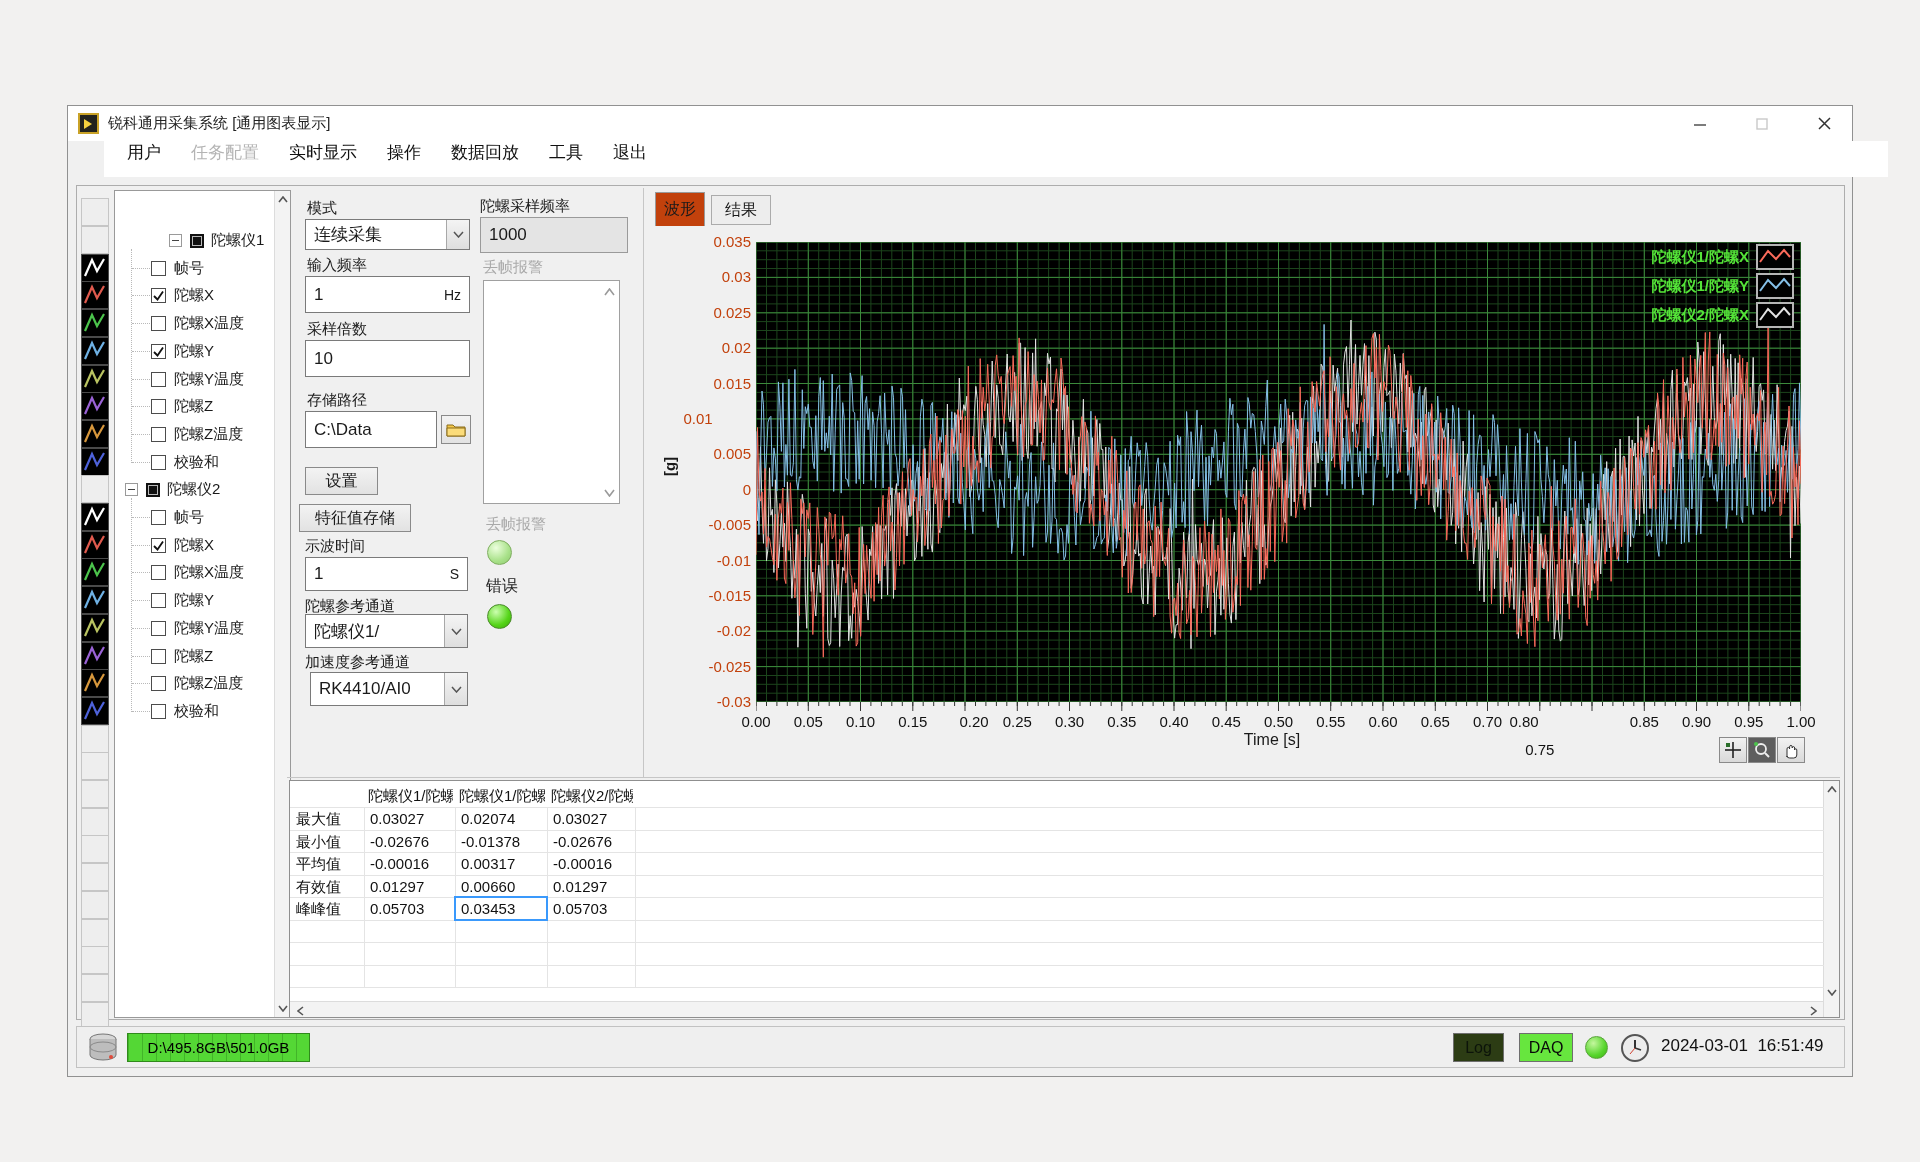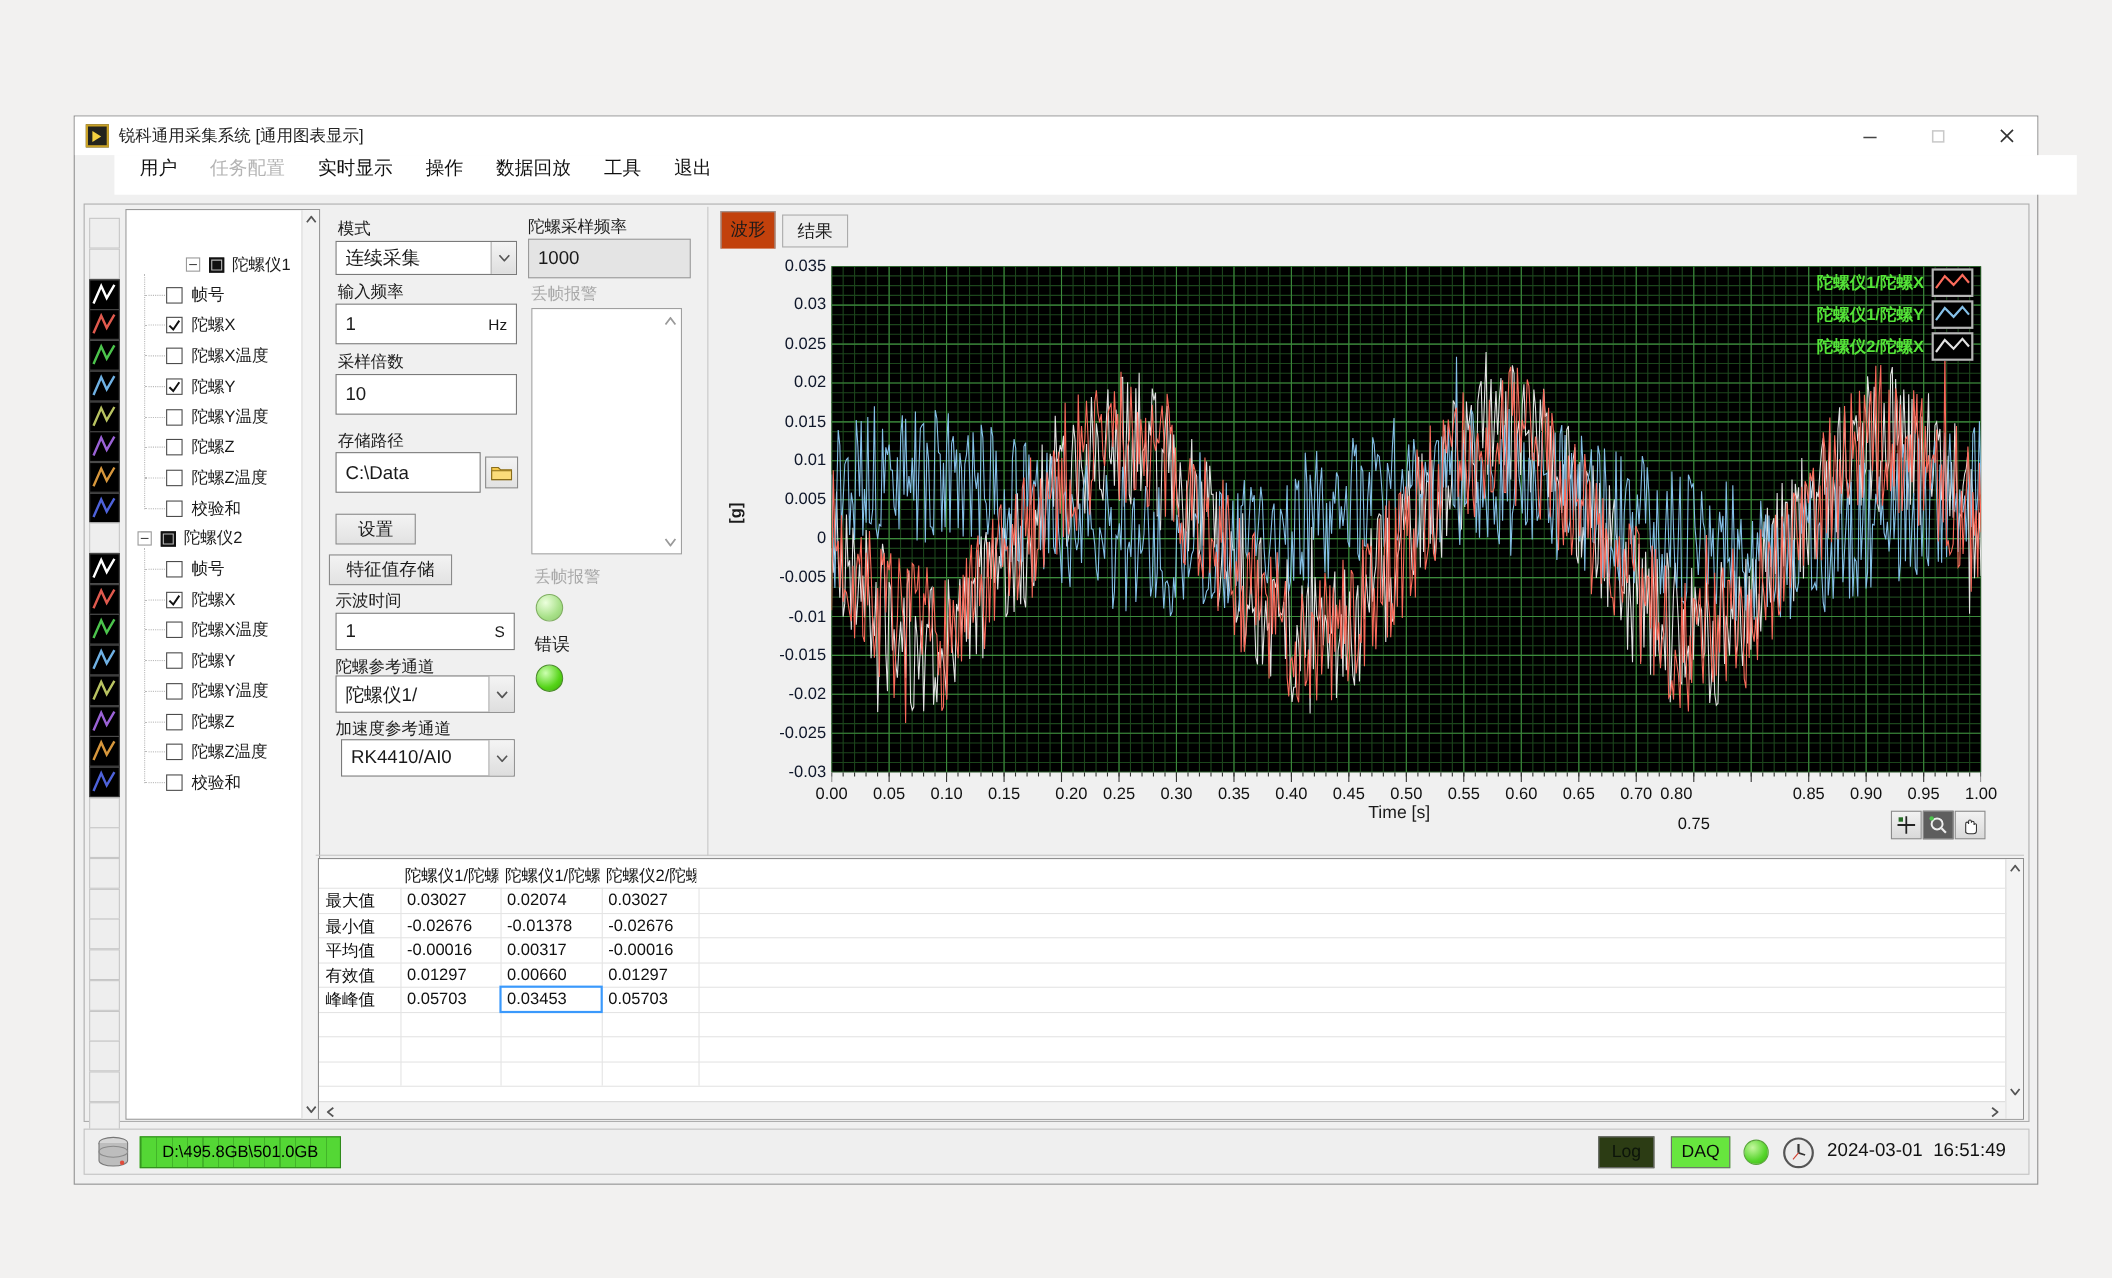--- a/index.html
+++ b/index.html
@@ -59,21 +59,21 @@
   .led { position:absolute; border-radius:50%; width:25px; height:25px; }
   .led.pale { background:radial-gradient(circle at 35% 30%, #ecffdd, #a8e189 60%, #8dc86e); border:1px solid #7fae60; }
   .led.bright { background:radial-gradient(circle at 35% 30%, #ccffb0, #55d418 60%, #3aa808); border:1px solid #4a8a2a; }
   .sep-v { position:absolute; border-left:1px solid #c6c6c6; width:0; }
   .sep-h { position:absolute; border-top:1px solid #c6c6c6; height:0; }
   
   .tab { position:absolute; display:flex; align-items:center; justify-content:center; font-size:16px; }
   .tab.active { top:6px; height:34px; background:#c2410c; border:1px solid #9a9a9a; border-bottom:none; z-index:2; }
   .tab.inactive { top:9px; height:30px; background:#ededed; border:1px solid #ababab; }
   .plot { position:absolute; left:679px; top:56px; width:1045px; height:460px; background:#000; }
-  .ytick { position:absolute; width:74px; text-align:right; font-size:15px; color:#0f172a; }
+  .ytick { position:absolute; width:74px; text-align:right; font-size:15px; color:#c2410c; }
   .xtick { position:absolute; width:52px; text-align:center; font-size:15px; color:#111; }
   .axis-g { position:absolute; font-size:15px; font-weight:bold; transform:rotate(-90deg); }
   .time-lbl { position:absolute; font-size:16px; text-align:center; }
   .legend-lbl { position:absolute; text-align:right; font-size:15px; font-weight:bold; color:#54e438; z-index:5; }
   .legend-box { position:absolute; width:38px; height:26px; background:#000; border:2px solid #b5b5b5; z-index:5; }
   .tool-btn { position:absolute; width:28px; height:26px; background:linear-gradient(#f2f2f2,#d9d9d9);
               border:1px solid #8a8a8a; display:flex; align-items:center; justify-content:center; }
   .tool-btn.pressed { background:#5e5e5e; }
   
   .tbl-panel { position:absolute; left:212px; top:594px; width:1551px; height:238px; background:#fff; border:1px solid #8f8f8f; }
@@ -684,21 +684,21 @@
       <div class="sig-cell" style="top: 704.8px;"></div>
       <div class="sig-cell" style="top: 732.5px;"></div>
       <div class="sig-cell" style="top: 760.2px;"></div>
       <div class="sig-cell" style="top: 787.9px;"></div>
       <div class="sig-cell" style="top: 815.6px;"></div>
       <div class="ytick" style="left: 600px; top: 47px;">0.035</div>
       <div class="ytick" style="left: 600px; top: 82.4px;">0.03</div>
       <div class="ytick" style="left: 600px; top: 117.8px;">0.025</div>
       <div class="ytick" style="left: 600px; top: 153.2px;">0.02</div>
       <div class="ytick" style="left: 600px; top: 188.5px;">0.015</div>
-      <div class="ytick" style="left: 600px; top: 223.9px;">0.01</div>
+      <div class="ytick" style="left: 584px; top: 223.9px; text-align: center;">0.01</div>
       <div class="ytick" style="left: 600px; top: 259.3px;">0.005</div>
       <div class="ytick" style="left: 600px; top: 294.7px;">0</div>
       <div class="ytick" style="left: 600px; top: 330.1px;">-0.005</div>
       <div class="ytick" style="left: 600px; top: 365.5px;">-0.01</div>
       <div class="ytick" style="left: 600px; top: 400.8px;">-0.015</div>
       <div class="ytick" style="left: 600px; top: 436.2px;">-0.02</div>
       <div class="ytick" style="left: 600px; top: 471.6px;">-0.025</div>
       <div class="ytick" style="left: 600px; top: 507px;">-0.03</div>
       <svg width="1045" height="10" style="position:absolute;left:679px;top:516px">
         <line x1="0.0" y1="0" x2="0.0" y2="4" stroke="#333" stroke-width="1"></line>

